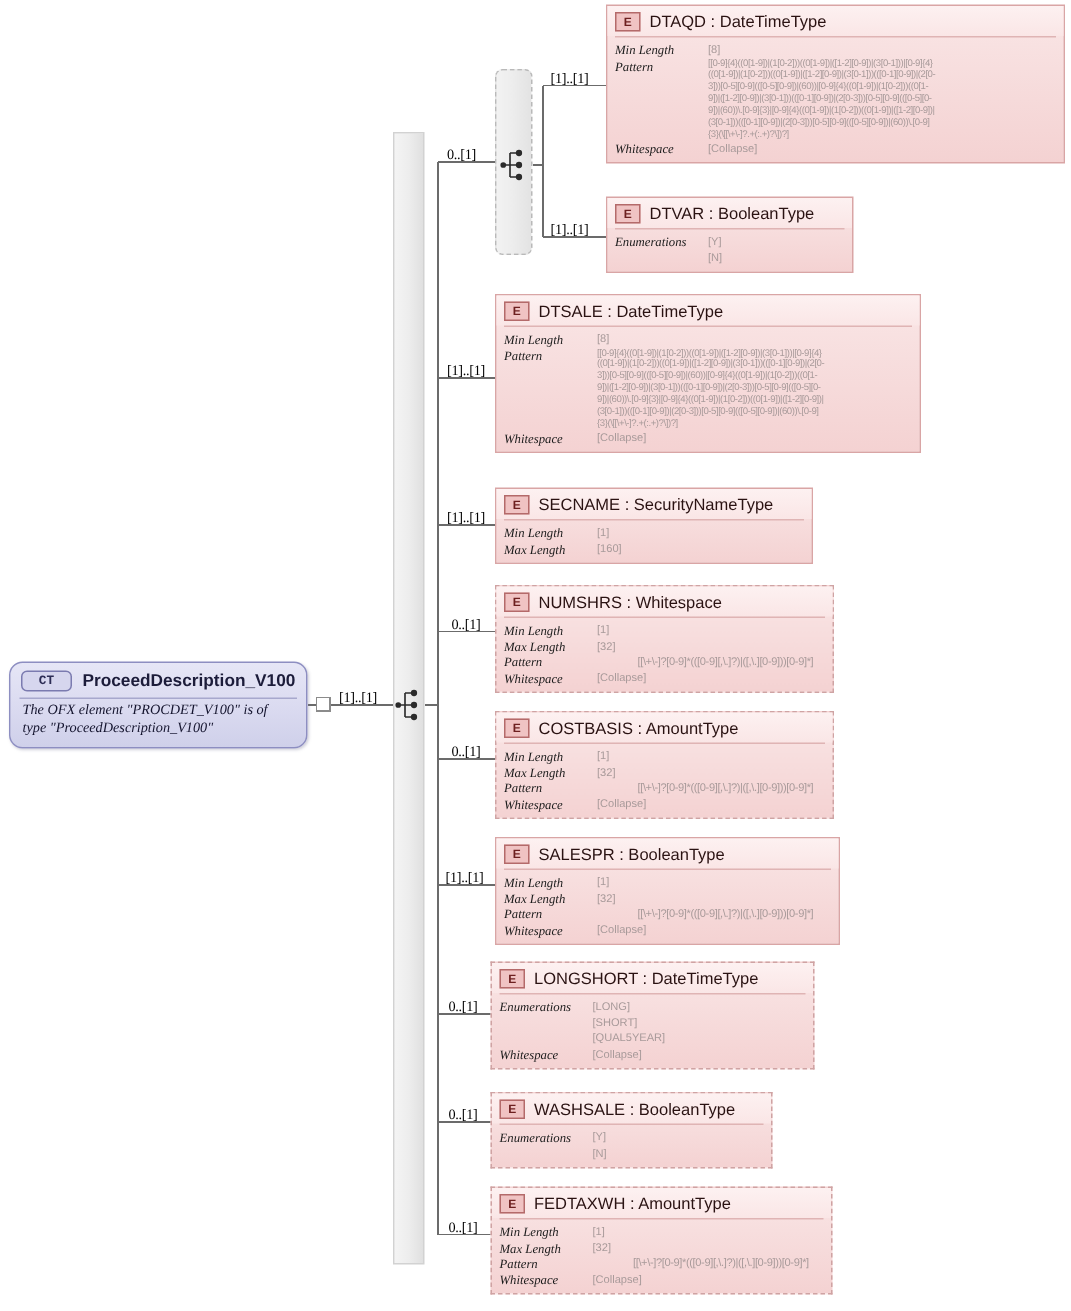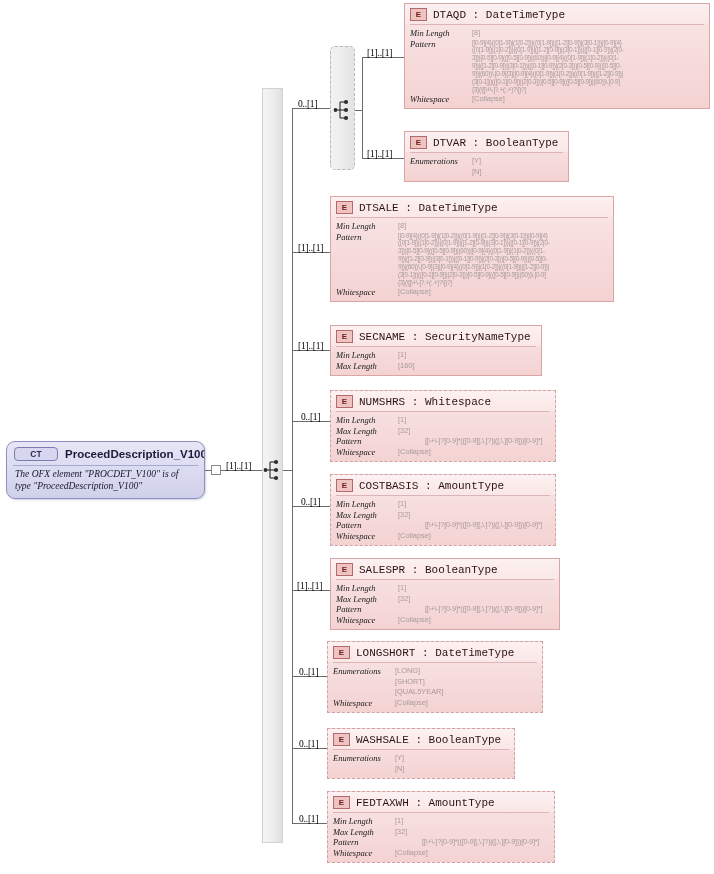--- a/index.html
+++ b/index.html
@@ -33,25 +33,25 @@
     background: linear-gradient(to bottom, #e6e6f6 0%, #dadaf0 55%, #cfd0ea 100%);
     box-shadow: 1px 1px 2px rgba(120,120,150,0.35);
     overflow: hidden;
   }
   .ct-head {
     display: flex; align-items: center;
     padding: 5px 7px 4px 7px;
   }
   .ct-badge {
     flex: 0 0 auto;
-    width: 44px; height: 14px;
+    width: 34px; height: 14px;
     border: 1px solid #7b7bb0;
     border-radius: 4px;
     background: #d6d6ee;
-    font-family: Liberation Sans, sans-serif;
+    font-family: Liberation Mono, monospace;
     font-size: 8.5px; font-weight: bold;
     color: #2c2c55;
     display: flex; align-items: center; justify-content: center;
     margin-right: 7px;
   }
   .ct-title {
     font-family: "Liberation Sans", sans-serif;
     font-size: 11.5px;
     color: #1c1c3a;
     white-space: nowrap;
@@ -100,21 +100,21 @@
     flex: 0 0 auto;
     width: 17px; height: 13px;
     border: 1px solid #b46a6a;
     background: #f0c3c3;
     font-size: 8px; font-weight: bold;
     color: #6d2020;
     display: flex; align-items: center; justify-content: center;
     margin-right: 6px;
   }
   .el-title {
-    font-family: Liberation Mono, monospace;
+    font-family: Liberation Sans, sans-serif;
     font-size: 11px;
     color: #2a1212;
     white-space: nowrap;
   }
   .el-rule { height: 1px; background: #dfb4b4; margin: 0 5px; }
   .facets {
     padding: 3px 5px 4px 5px;
     display: grid;
     grid-template-columns: 58px 1fr;
     column-gap: 4px;

